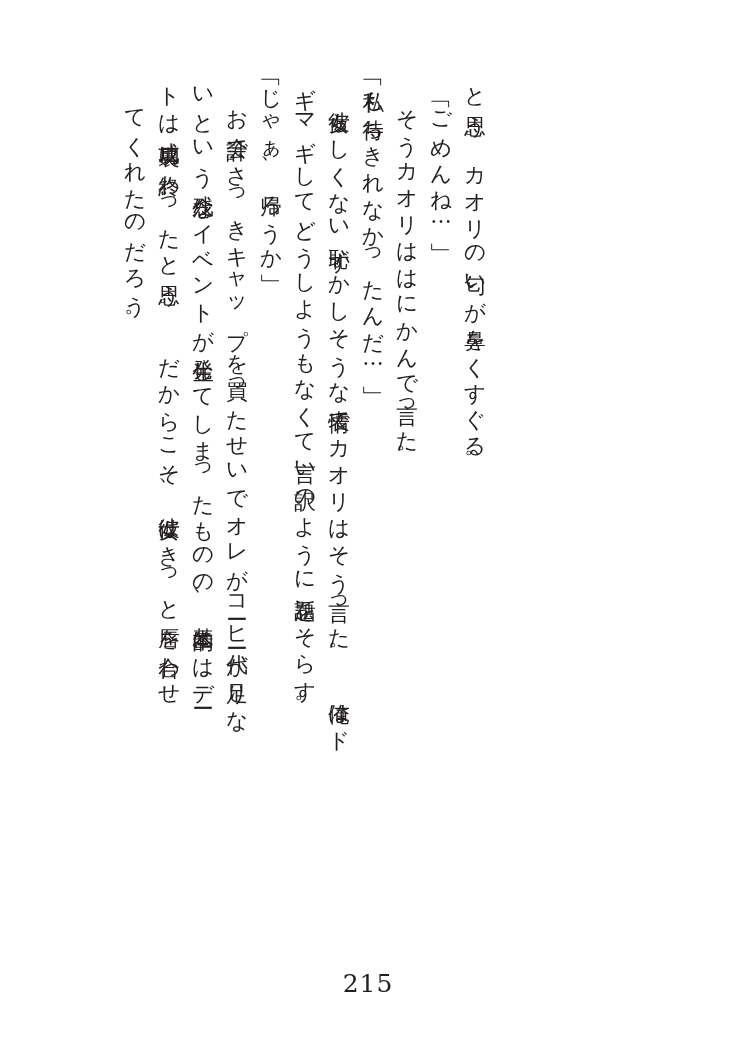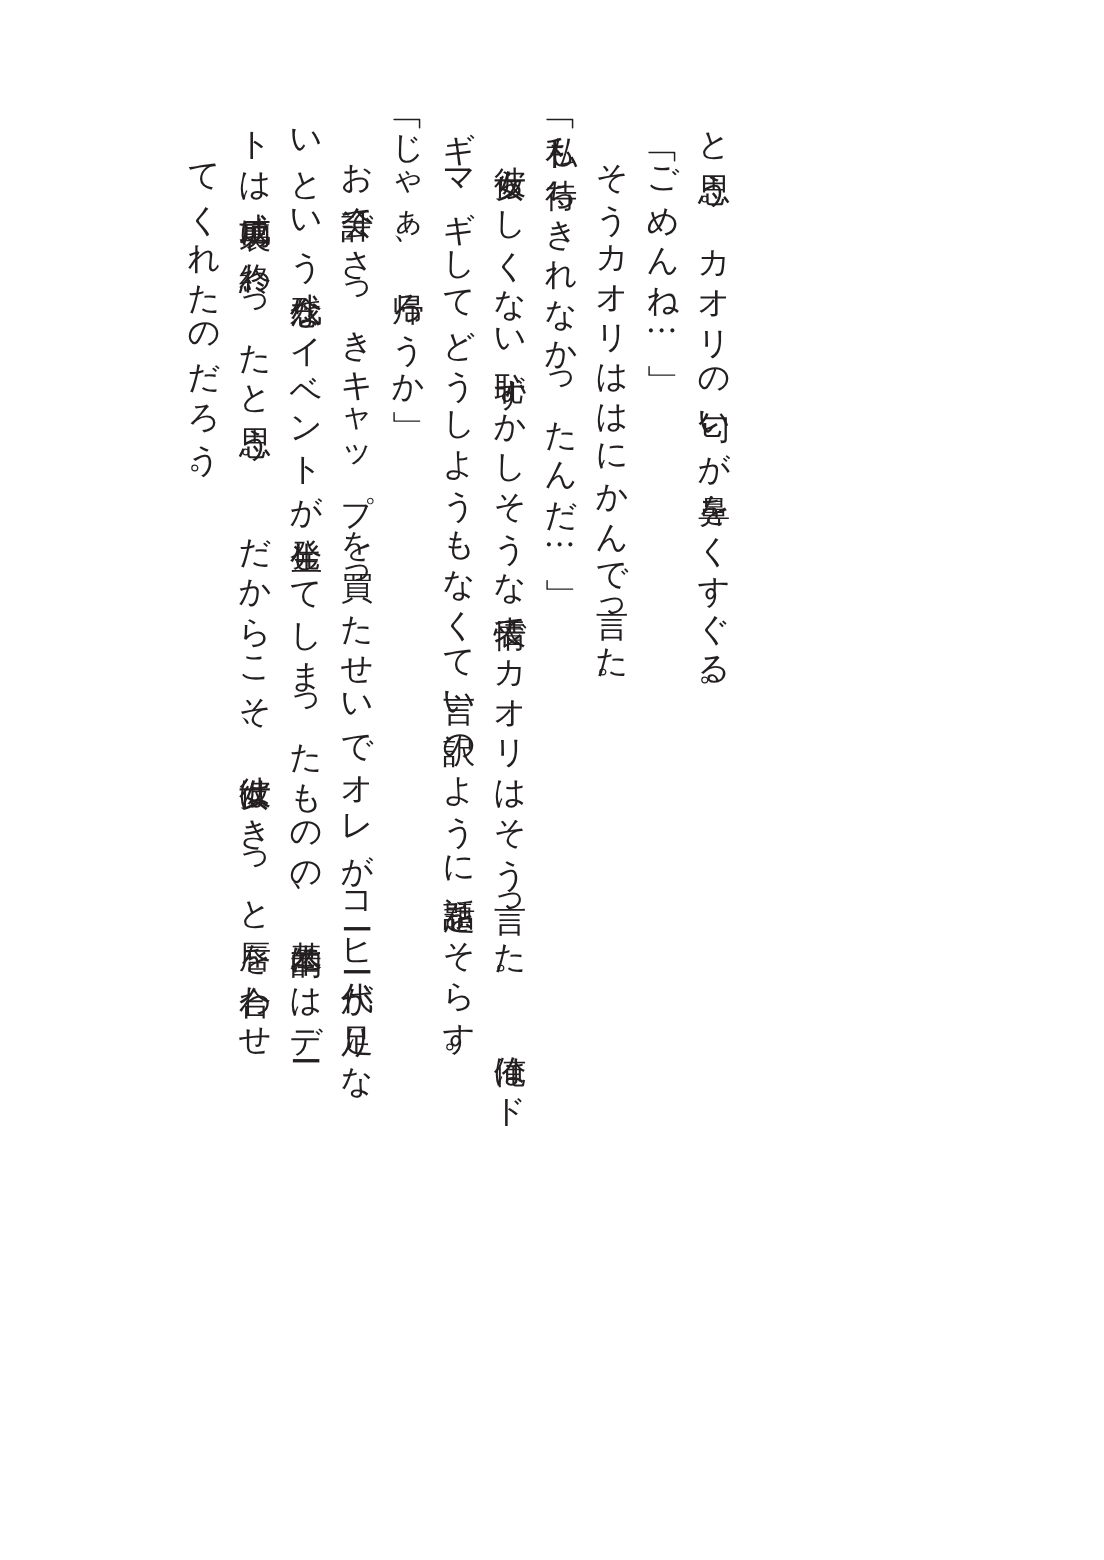--- a/index.html
+++ b/index.html
@@ -70,14 +70,15 @@
     <div class="col indent-1">お会計でさっきキャップを買ったせいでオレがコーヒー代が足りな</div>
     <div class="col">「じゃぁ、帰ろうか」</div>
     <div class="col">ギマギしてどうしようもなくて言い訳のように話題をそらす。</div>
     <div class="col indent-1">彼女らしくない恥ずかしそうな表情でカオリはそう言った。　俺はド</div>
     <div class="col">「私も待ちきれなかったんだ…」</div>
     <div class="col indent-1">そうカオリははにかんで言った。</div>
     <div class="col indent-1">「ごめんね…」</div>
     <div class="col">と思う。カオリの匂いが鼻をくすぐる。</div>
   </div>
 
+  <div id="page-number">215</div>
 
 </div>
 
 </body></html>

